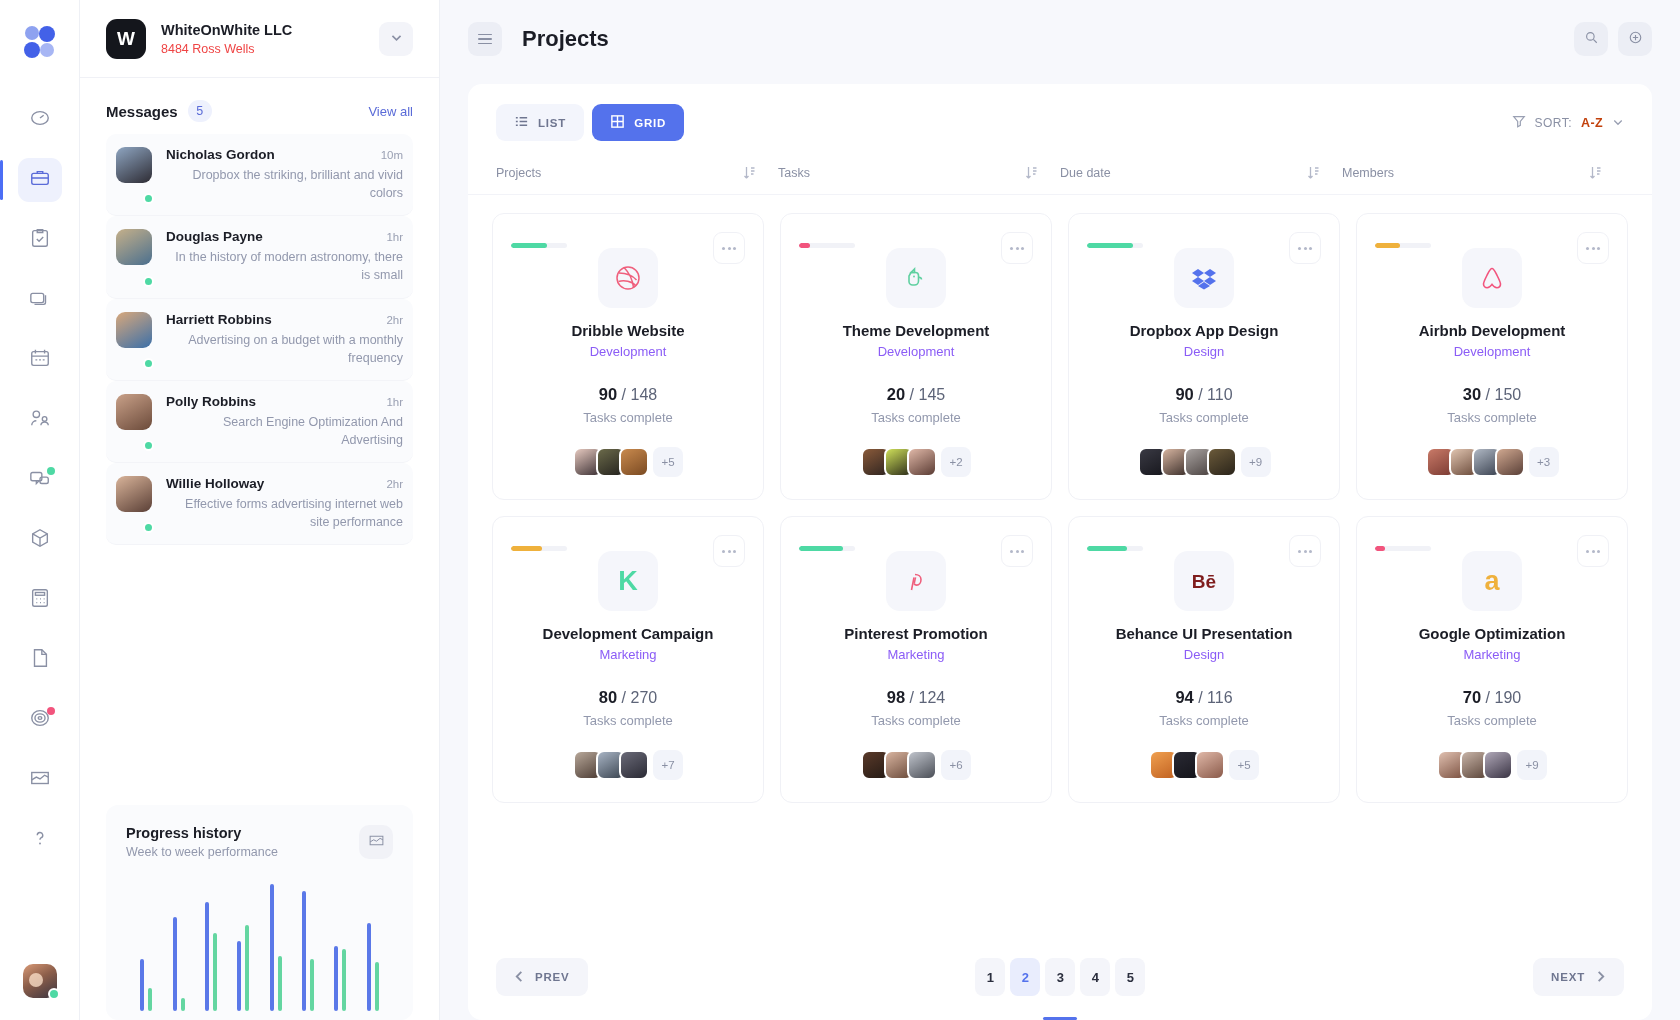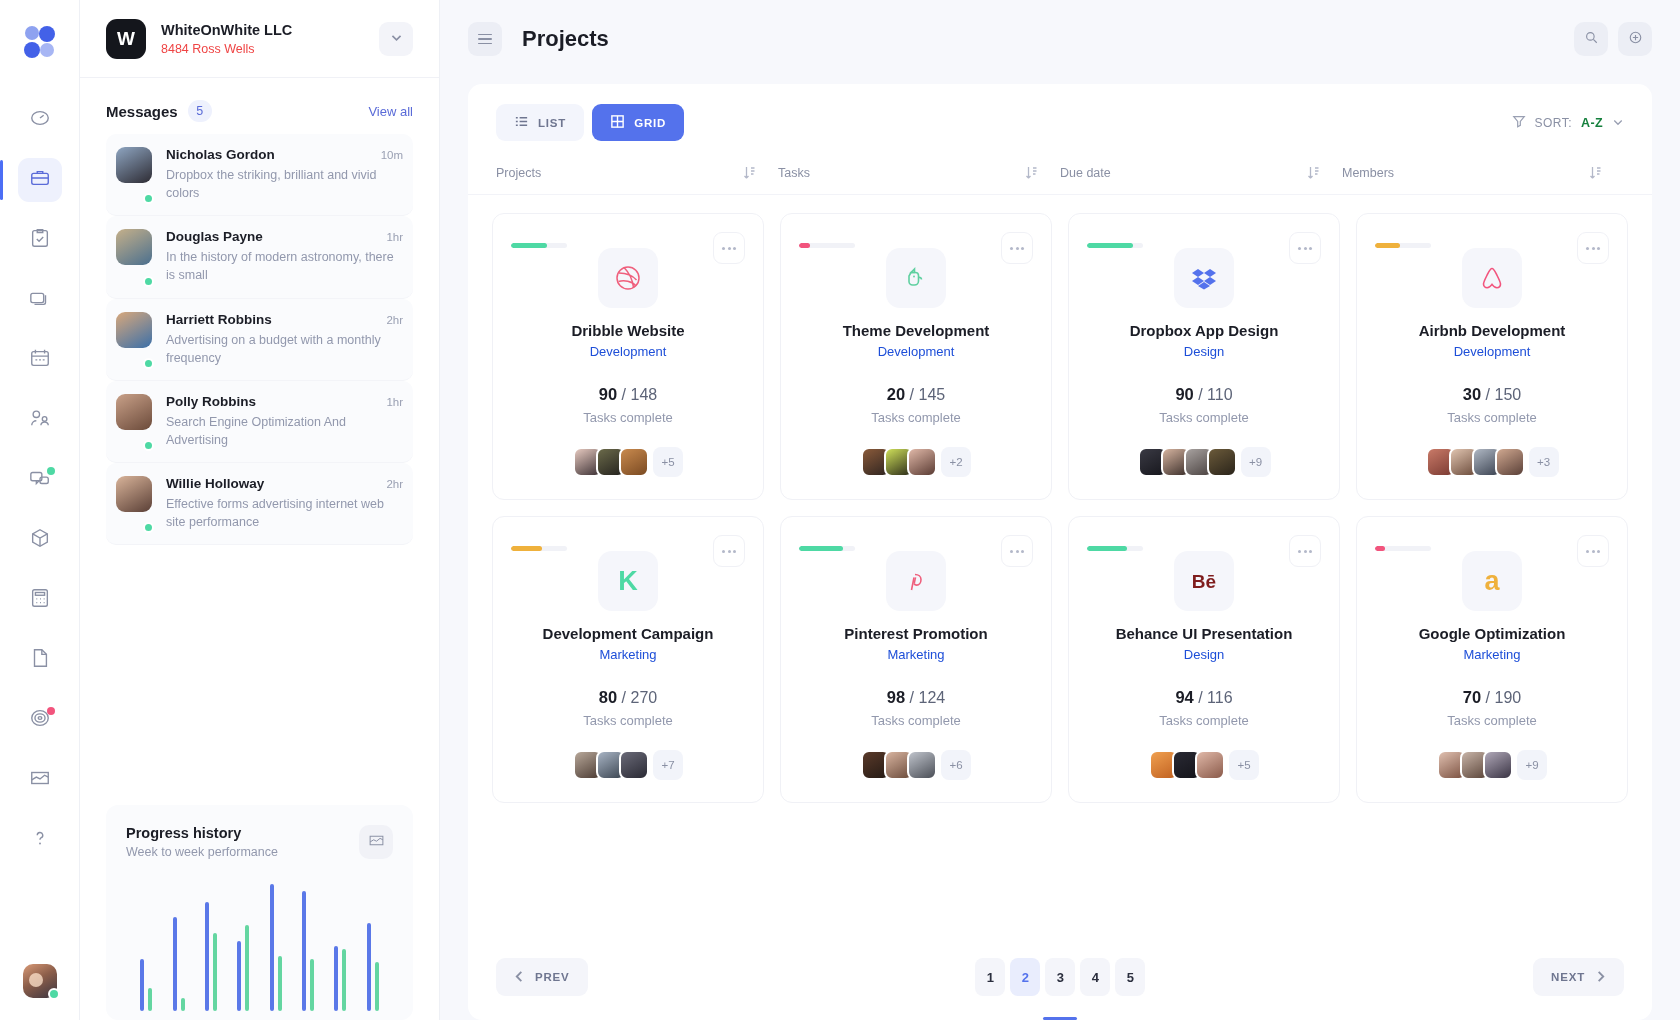--- a/index.html
+++ b/index.html
@@ -85,21 +85,21 @@
     border-radius: 11px; background: #eef1fd; color: #5a6bd8;
     font-size: 12.5px; display: flex; align-items: center; justify-content: center;
   }
   .msg-viewall { margin-left: auto; font-size: 13px; color: #5a6bd8; cursor: pointer; }
 
   .msg-list { padding: 0 26px; }
   .msg-item {
     display: flex; padding: 13px 10px; border-radius: 10px; cursor: pointer;
     border-bottom: 1px solid #f3f4f8;
   }
-  .msg-item.unread { background: #fafbfd; }
+  .msg-item.unread { background: #fafbfd; text-align: right; }
   .msg-avatar-wrap { position: relative; flex: 0 0 36px; margin-right: 14px; }
   .msg-avatar { width: 36px; height: 36px; border-radius: 9px; overflow: hidden; position: relative; }
   .msg-status {
     position: absolute; right: -2px; bottom: -2px; width: 11px; height: 11px;
     border-radius: 50%; background: #4ed9a4; border: 2px solid #fff;
   }
   .msg-body { flex: 1; min-width: 0; }
   .msg-row1 { display: flex; align-items: baseline; }
   .msg-name { font-size: 13.5px; font-weight: bold; color: #1b1d26; }
   .msg-time { margin-left: auto; font-size: 11.5px; color: #9aa0b3; }
@@ -158,21 +158,21 @@
     height: 37px; padding: 0 18px; border-radius: 9px;
     display: flex; align-items: center; gap: 9px; cursor: pointer;
     font-size: 11.5px; font-weight: bold; letter-spacing: .07em;
   }
   .vt-btn.inactive { background: #f3f5fc; color: #6b7governance; color: #6f7690; }
   .vt-btn.active { background: #5472ec; color: #fff; }
   .vt-btn svg { width: 15px; height: 15px; stroke: currentColor; stroke-width: 1.5; fill: none; }
   .sort-area { margin-left: auto; display: flex; align-items: center; gap: 9px; cursor: pointer; }
   .sort-area svg.funnel { width: 14px; height: 14px; stroke: #9aa0b3; stroke-width: 1.4; fill: none; }
   .sort-label { font-size: 12px; color: #8a90a4; letter-spacing: .04em; }
-  .sort-value { font-size: 12.5px; color: #15803d; font-weight: bold; letter-spacing: .03em; }
+  .sort-value { font-size: 12.5px; color: #c2410c; font-weight: bold; letter-spacing: .03em; }
   .sort-caret { width: 12px; height: 12px; stroke: #9aa0b3; stroke-width: 1.8; fill: none; }
 
   .col-head {
     display: flex; padding: 10px 28px 14px 28px; border-bottom: 1px solid #f2f3f8;
   }
   .col { display: flex; align-items: center; flex: 1; }
   .col-name { font-size: 12.5px; color: #8a90a4; }
   .col-sort { margin-left: auto; margin-right: 22px; width: 13px; height: 15px; }
   .col-sort svg { width: 13px; height: 15px; stroke: #b3b8c9; stroke-width: 1.3; fill: none; }
 
@@ -198,21 +198,21 @@
   }
   .dots i { width: 3px; height: 3px; border-radius: 50%; background: #b3b8c9; display: block; }
   .pico {
     width: 60px; height: 60px; border-radius: 14px; background: #f5f6fb;
     display: flex; align-items: center; justify-content: center;
     margin-top: -16px; margin-bottom: 14px;
   }
   .pico svg { width: 28px; height: 28px; }
   .pico .glyph { font-size: 27px; font-weight: bold; line-height: 1; }
   .pname { font-size: 15px; font-weight: bold; color: #1b1d26; text-align: center; }
-  .pcat { font-size: 13px; color: #1d4ed8; margin-top: 5px; }
+  .pcat { font-size: 13px; color: #8b5cf6; margin-top: 5px; }
   .ptasks { margin-top: 26px; font-size: 16px; color: #5d6478; }
   .ptasks b { color: #1b1d26; font-size: 16.5px; }
   .ptasks-label { font-size: 13px; color: #9298ad; margin-top: 6px; }
   .avatars { display: flex; margin-top: 22px; align-items: center; }
   .av {
     width: 30px; height: 30px; border-radius: 8px; margin-right: -7px;
     border: 2px solid #fff; overflow: hidden; position: relative;
   }
   .av-more {
     width: 30px; height: 30px; border-radius: 8px; background: #f2f4fa;

